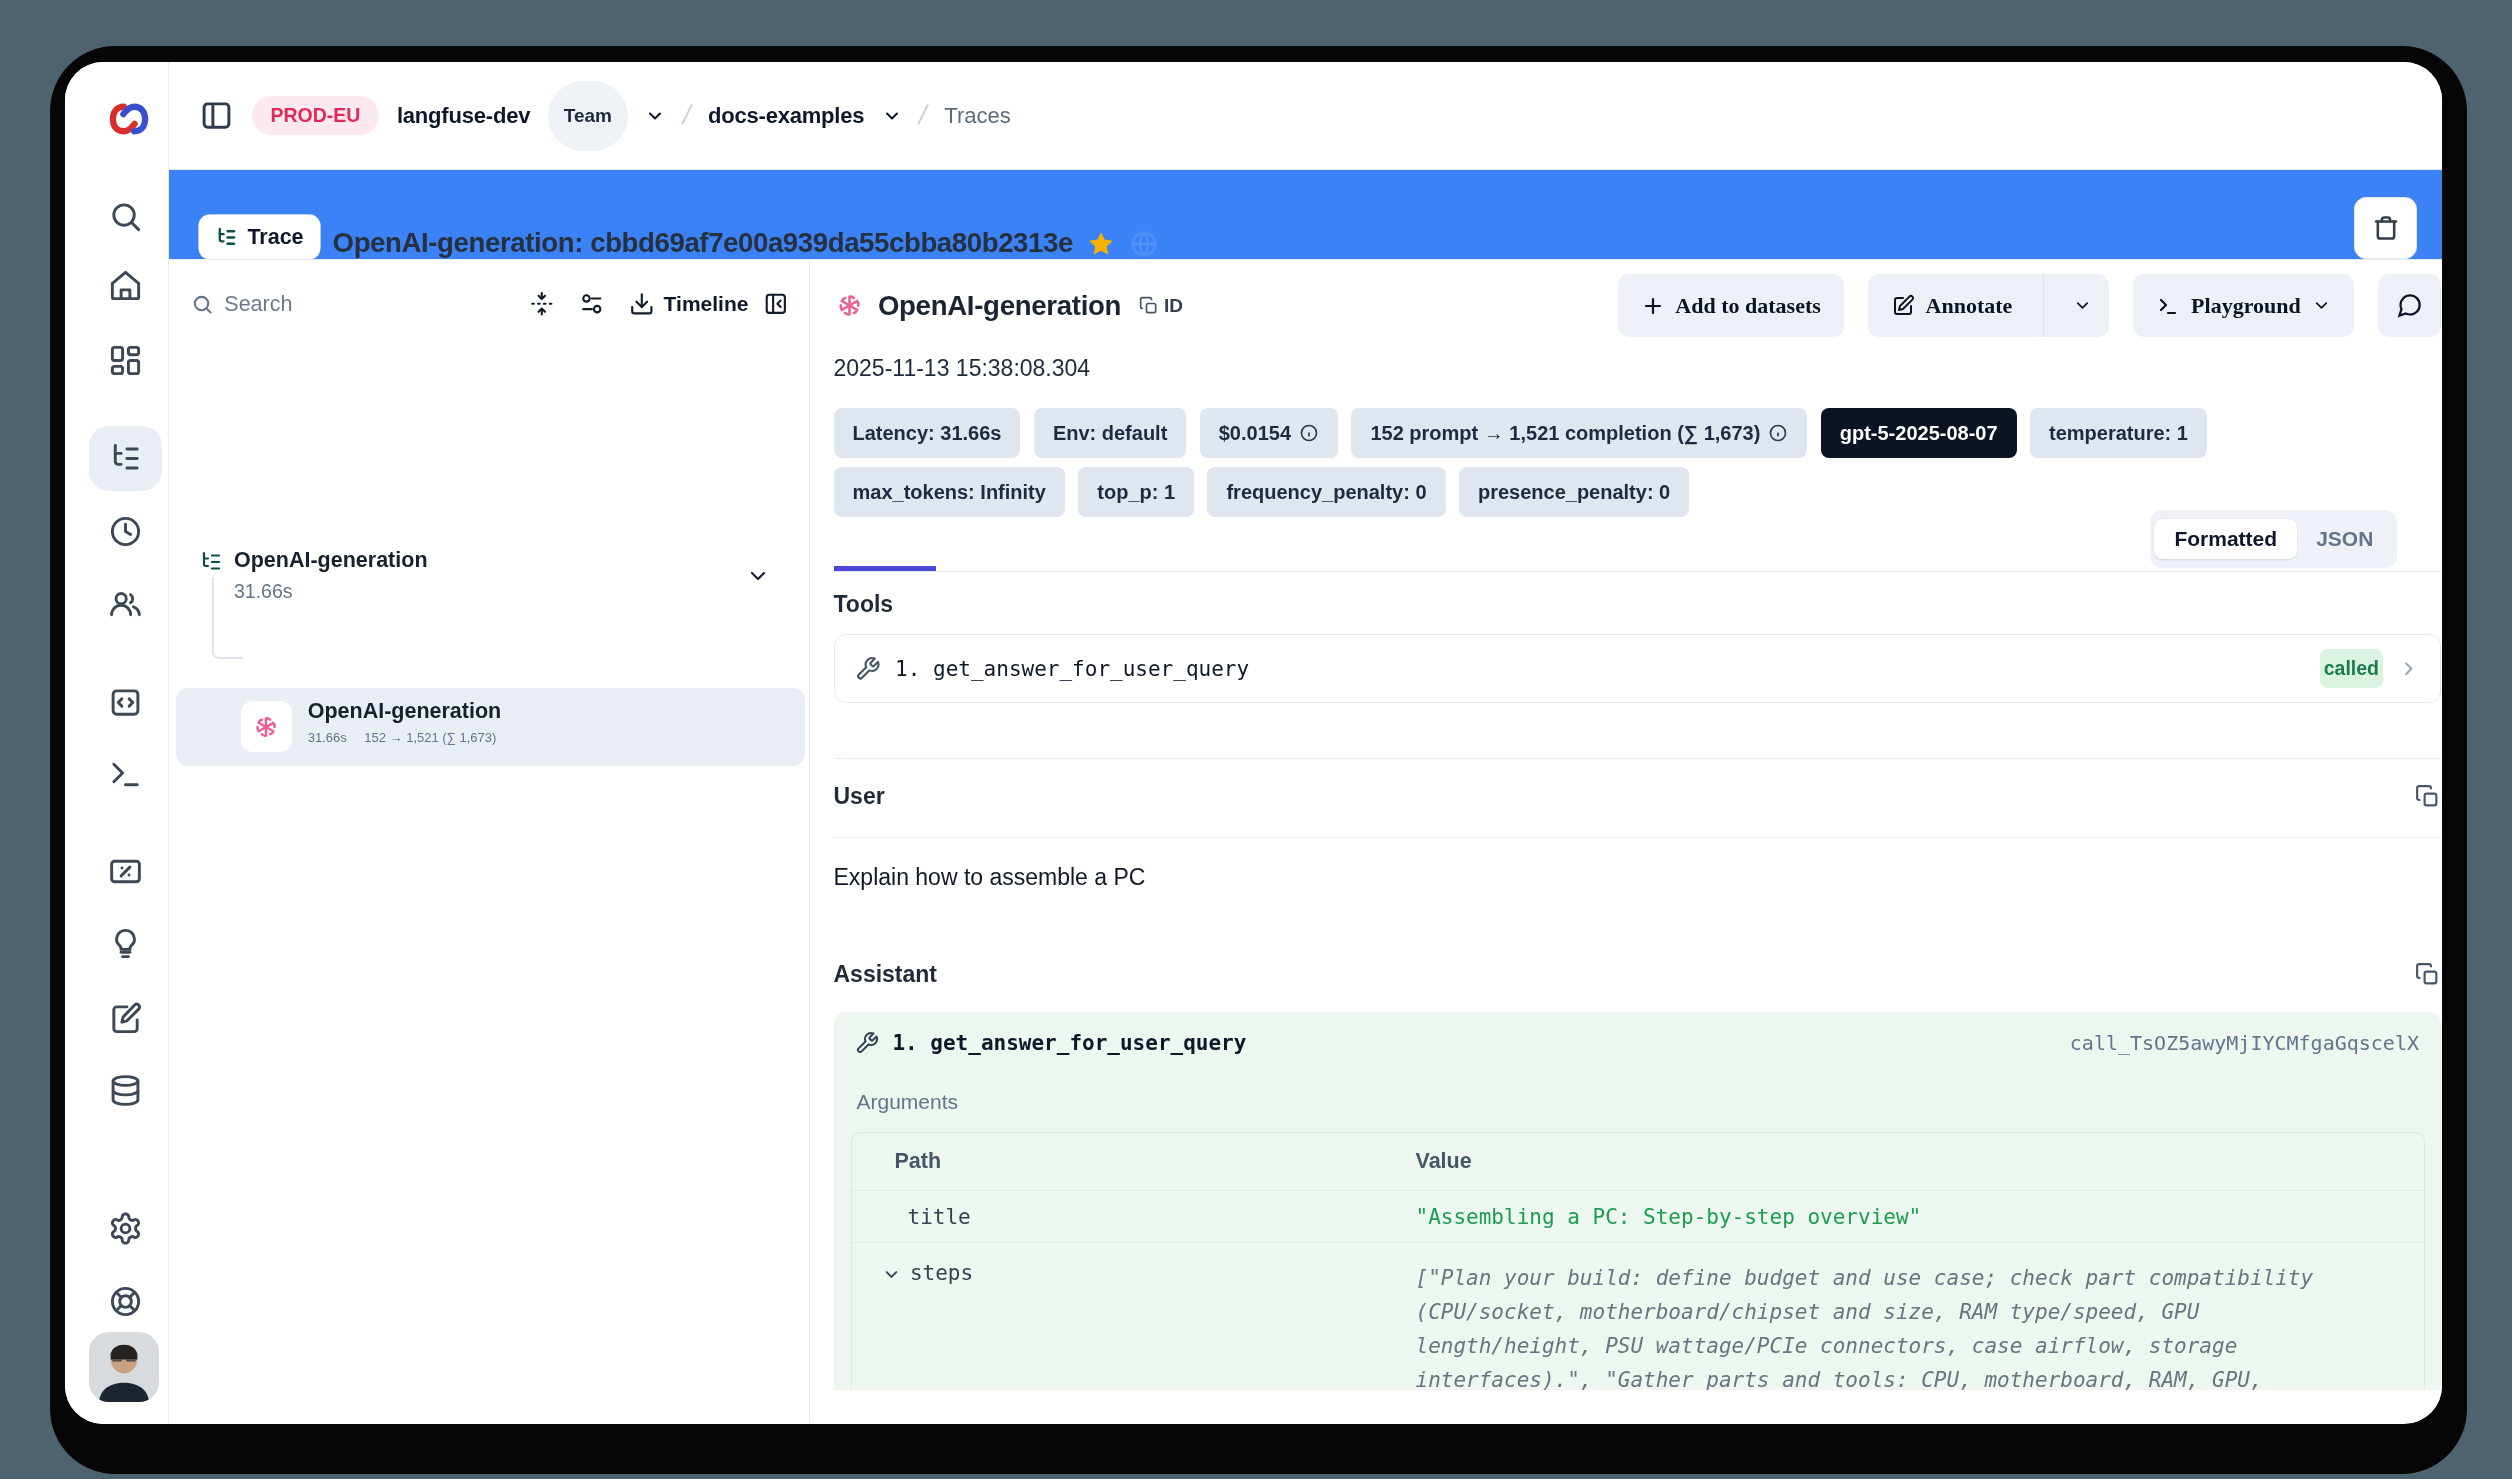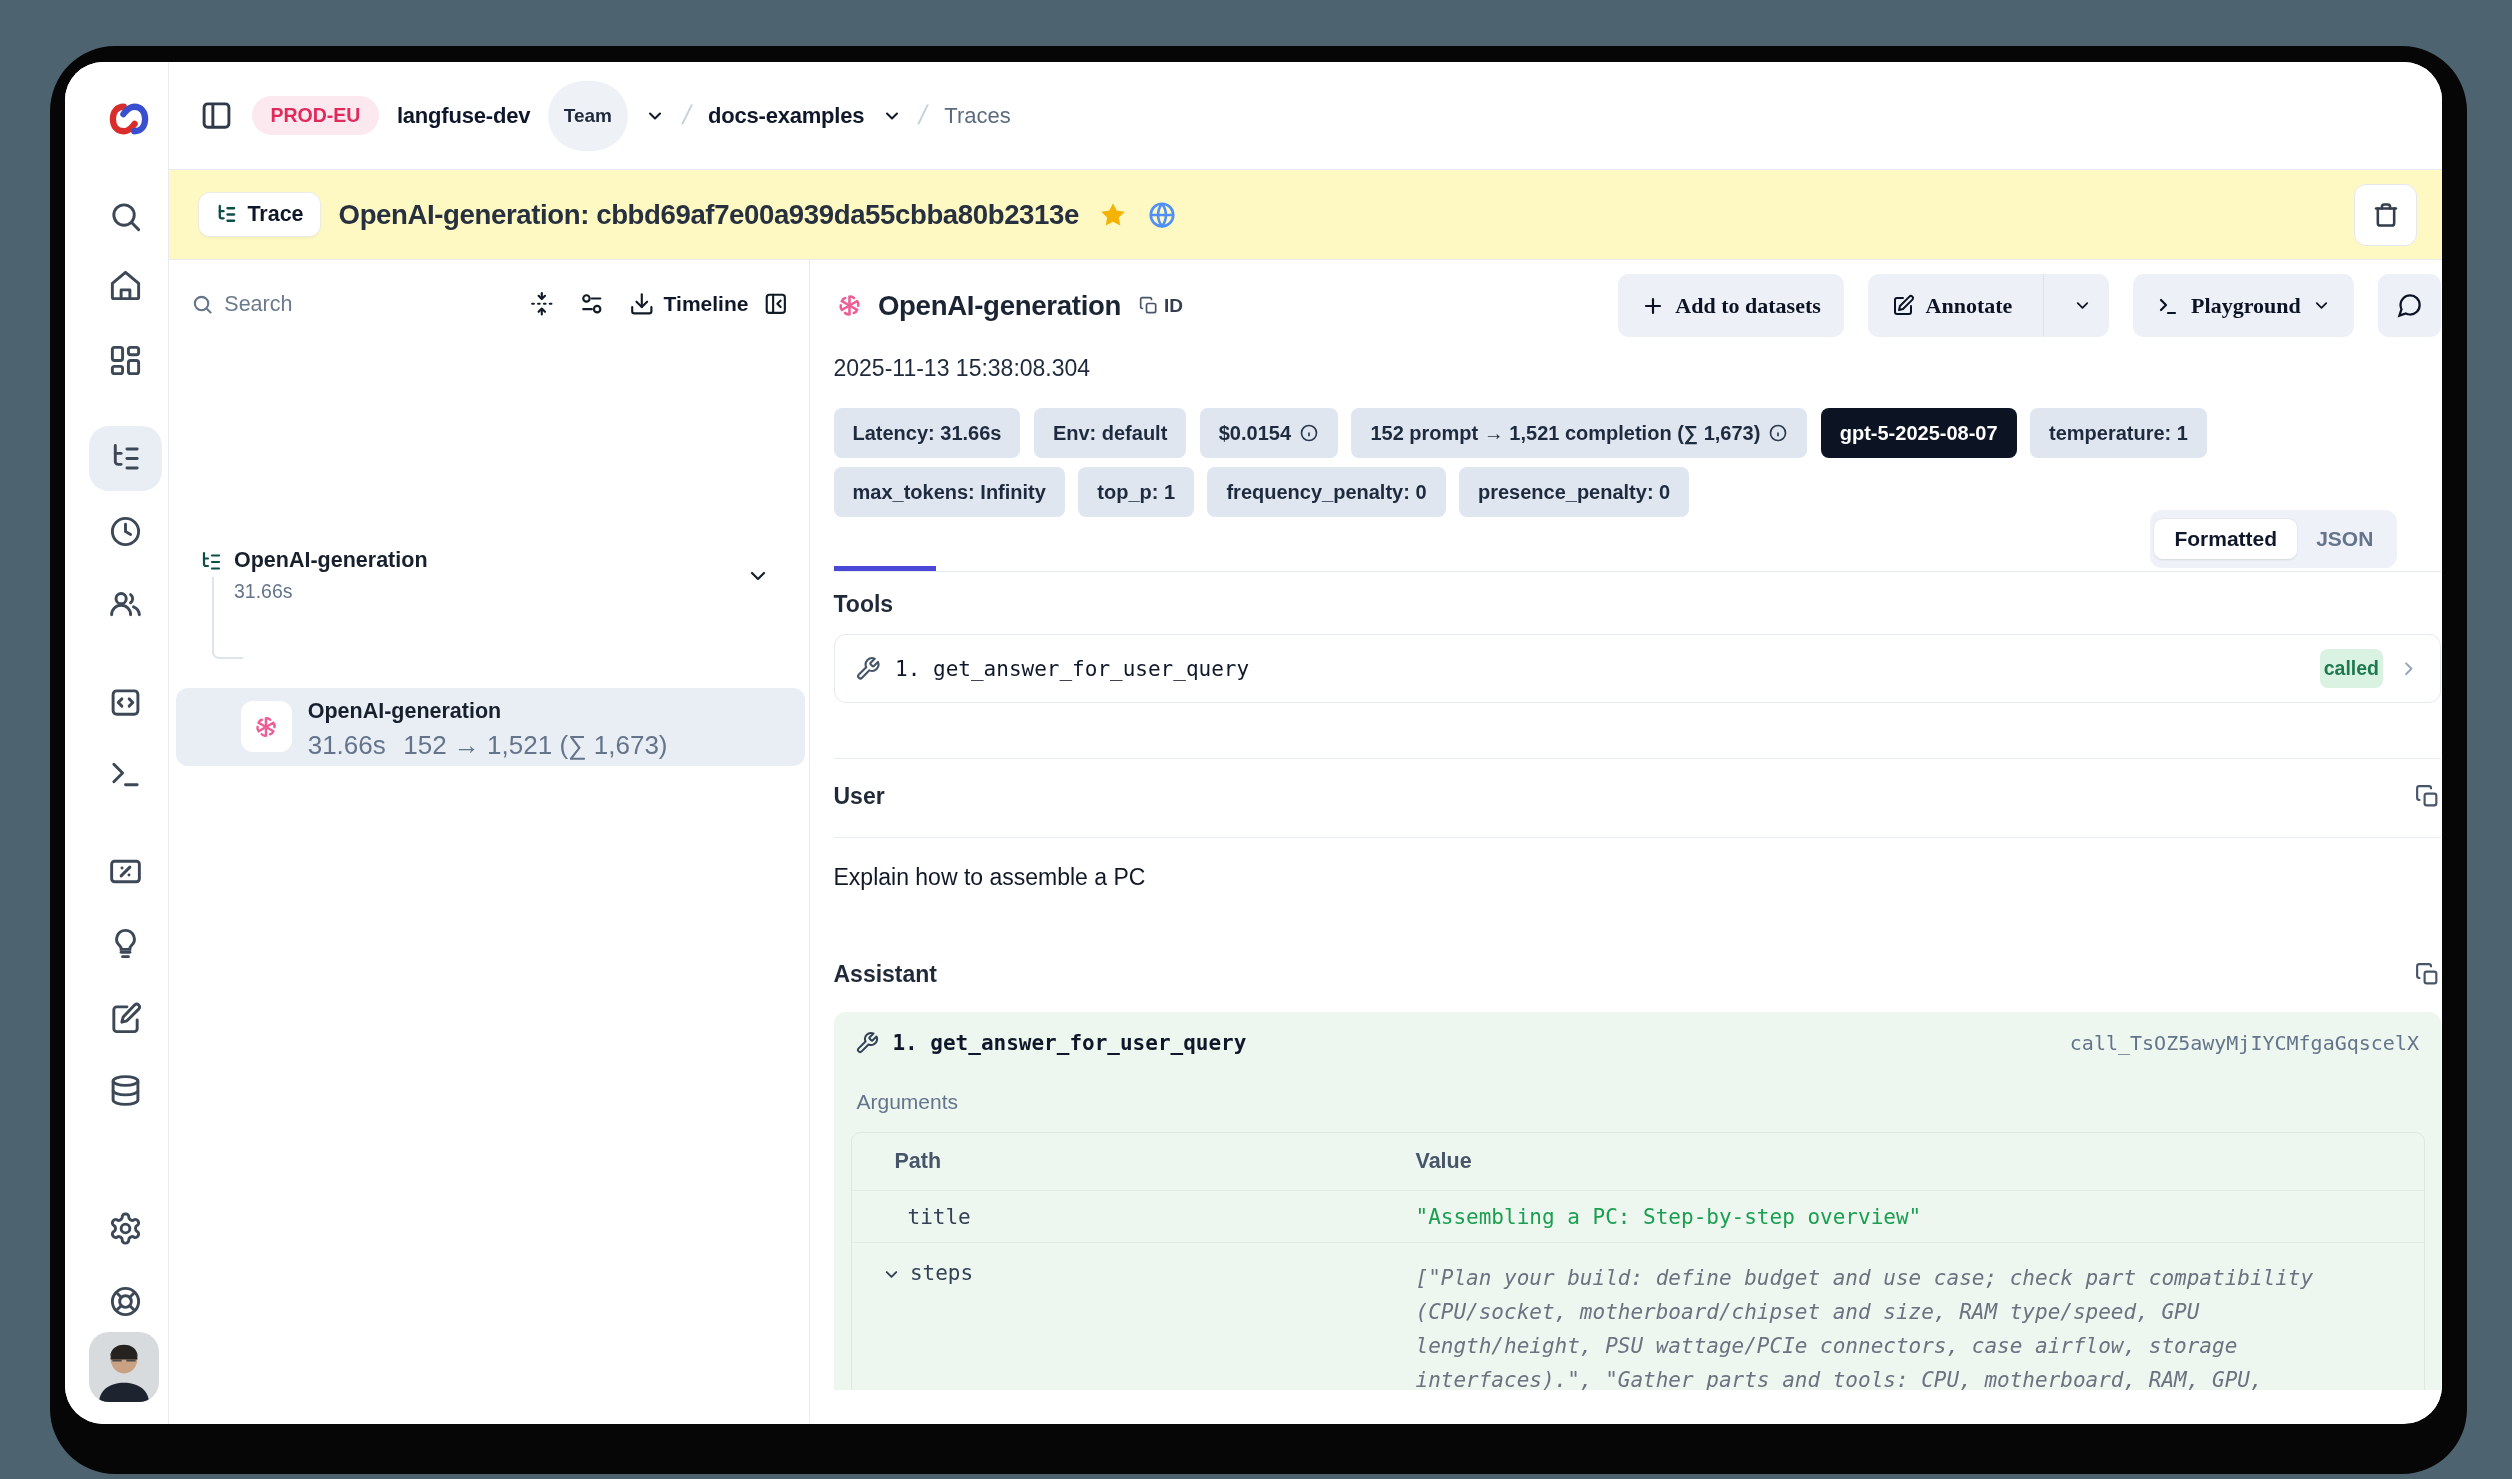--- a/index.html
+++ b/index.html
@@ -25,22 +25,22 @@
   .ic{display:inline-block;flex:none;}
   .badge-env{background:#fce8ef;color:#e12a5c;font-size:19.5px;font-weight:700;padding:8px 19px;border-radius:672px;}
   .org-name{font-size:22px;font-weight:700;color:#0f172a;letter-spacing:-0.2px;}
   .badge-team{background:#eef2f7;color:#1e293b;font-size:19px;font-weight:600;padding:24px 16px;border-radius:672px;}
   .crumb-sep{color:#c8d1dc;font-size:27px;font-weight:300;transform:skewX(-12deg);}
   .crumb-proj{font-size:22px;font-weight:700;color:#0f172a;letter-spacing:-0.2px;}
   .crumb-page{font-size:22px;font-weight:500;color:#5b6b7e;}
   .chev{width:20px;height:20px;color:#0f172a;}
 
   
-  .tracebar{position:absolute;left:104px;top:108px;width:2282px;height:90px;background:#fef9c3;
-    border-bottom:1.3px solid #e8ecf1;display:flex;align-items:center;padding-left:30px;gap:19px;}
+  .tracebar{position:absolute;left:104px;top:108px;width:2282px;height:90px;background:#3b82f6;
+    border-bottom:1.3px solid #e8ecf1;display:flex;align-items:flex-end;padding-left:30px;gap:13px;}
   .trace-chip{display:flex;align-items:center;gap:9.4px;background:#fff;border-radius:10.8px;padding:9.4px 16px;
     box-shadow:0 0 0 0.7px #e5e9f0, 0 1.3px 3.4px rgba(15,23,42,.05);}
   .trace-chip .lbl{font-size:21.5px;font-weight:700;color:#0f172a;}
   .trace-title{font-size:27.6px;font-weight:700;color:#26303e;letter-spacing:-0.4px;}
   .trash-btn{margin-left:auto;margin-right:34px;width:63px;height:62px;background:#fff;border:1.3px solid #e3e8ef;
     border-radius:12px;display:flex;align-items:center;justify-content:center;color:#333d4c;}
 
   
   .tree{position:absolute;left:104px;top:198px;width:641px;height:1163px;border-right:1.3px solid #e8ecf1;background:#fff;}
   .tree-toolbar{display:flex;align-items:center;height:50px;margin:19px 20px 0 21.5px;color:#0f172a;}
@@ -51,21 +51,21 @@
   .node-root .nlabel{position:absolute;left:65px;top:6.7px;font-size:21.5px;font-weight:600;color:#17202c;}
   .node-root .nsub{position:absolute;left:65px;top:39px;font-size:19.5px;color:#64748b;}
   .node-root .nicon{position:absolute;left:30px;top:9.4px;width:24px;height:24px;color:#0b4f47;}
   .node-root .nchev{position:absolute;right:39px;top:23px;width:24px;height:24px;color:#17202c;}
   .connector{position:absolute;left:43px;top:317px;width:31px;height:82px;border-left:2px solid #dfe5ec;
     border-bottom:2px solid #dfe5ec;border-bottom-left-radius:6.7px;}
   .node-child{position:absolute;left:6.7px;top:161px;width:629px;height:78px;background:#e9eef5;border-radius:12px;}
   .node-child .tile{position:absolute;left:65px;top:13.4px;width:51px;height:51px;background:#fff;border-radius:12px;
     display:flex;align-items:center;justify-content:center;}
   .node-child .nlabel{position:absolute;left:132px;top:10.8px;font-size:21.5px;font-weight:600;color:#17202c;}
-  .node-child .nsub{position:absolute;left:132px;top:42px;font-size:26px;color:#64748b;}
+  .node-child .nsub{position:absolute;left:132px;top:42px;font-size:13px;color:#64748b;}
   .node-child .nsub b{font-weight:400;margin-right:17.5px;}
 
   
   .main{position:absolute;left:745px;top:198px;width:1641px;height:1163px;overflow:hidden;background:#fff;}
   .mrow{position:absolute;left:23.5px;width:1607px;}
   .obs-head{top:13.4px;height:65px;display:flex;align-items:center;gap:13.4px;}
   .obs-title{font-size:27.6px;font-weight:700;color:#1b2433;letter-spacing:-0.3px;}
   .idtag{display:flex;align-items:center;gap:5.4px;color:#333e4e;font-size:19px;font-weight:600;margin-left:4px;}
   .actions{margin-left:auto;display:flex;align-items:flex-end;gap:24px;font-family:Liberation Serif, serif;}
   .btn{height:63px;background:#edf1f7;border-radius:10.8px;display:flex;align-items:center;gap:10.8px;

